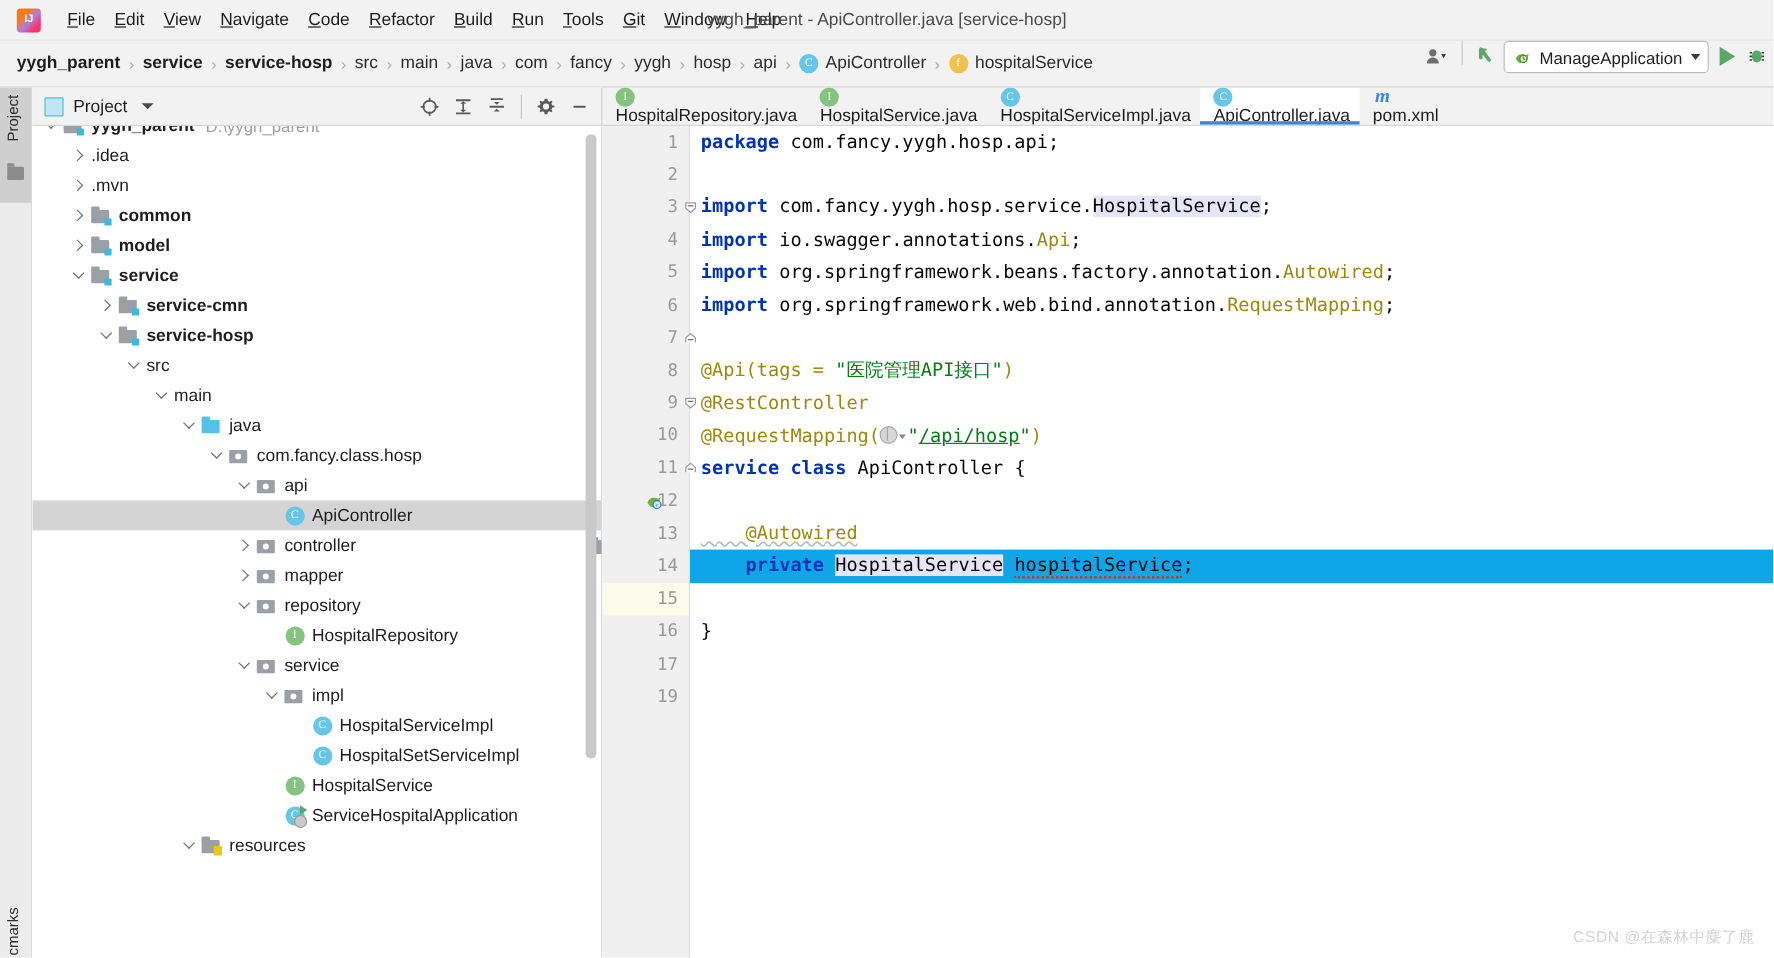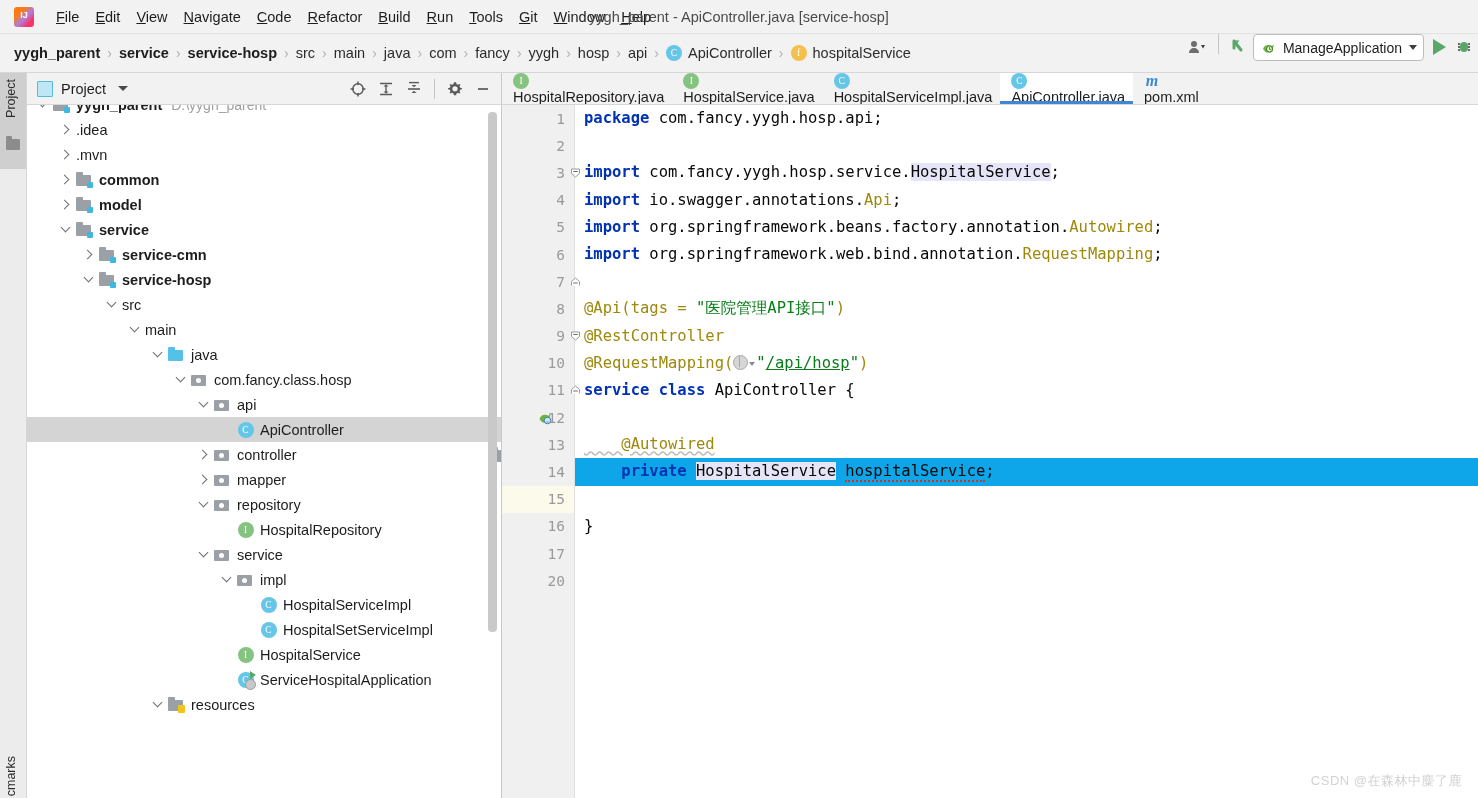--- a/index.html
+++ b/index.html
@@ -728,21 +728,21 @@
             <div class="gutter-line hl">
               <span>15</span>
             </div>
             <div class="gutter-line">
               <span>16</span>
             </div>
             <div class="gutter-line">
               <span>17</span>
             </div>
             <div class="gutter-line">
-              <span>20</span>
+              <span>19</span>
             </div>
           </div>
         <div class="code" id="code">
             <div class="cline"><span class="kw">package</span><span class="pl"> com.fancy.yygh.hosp.api;</span></div>
             <div class="cline"></div>
             <div class="cline"><span class="kw">import</span><span class="pl"> com.fancy.yygh.hosp.service.</span><span class="pl hlsym">HospitalService</span><span class="pl">;</span></div>
             <div class="cline"><span class="kw">import</span><span class="pl"> io.swagger.annotations.</span><span class="ann">Api</span><span class="pl">;</span></div>
             <div class="cline"><span class="kw">import</span><span class="pl"> org.springframework.beans.factory.annotation.</span><span class="ann">Autowired</span><span class="pl">;</span></div>
             <div class="cline"><span class="kw">import</span><span class="pl"> org.springframework.web.bind.annotation.</span><span class="ann">RequestMapping</span><span class="pl">;</span></div>
             <div class="cline"></div>

